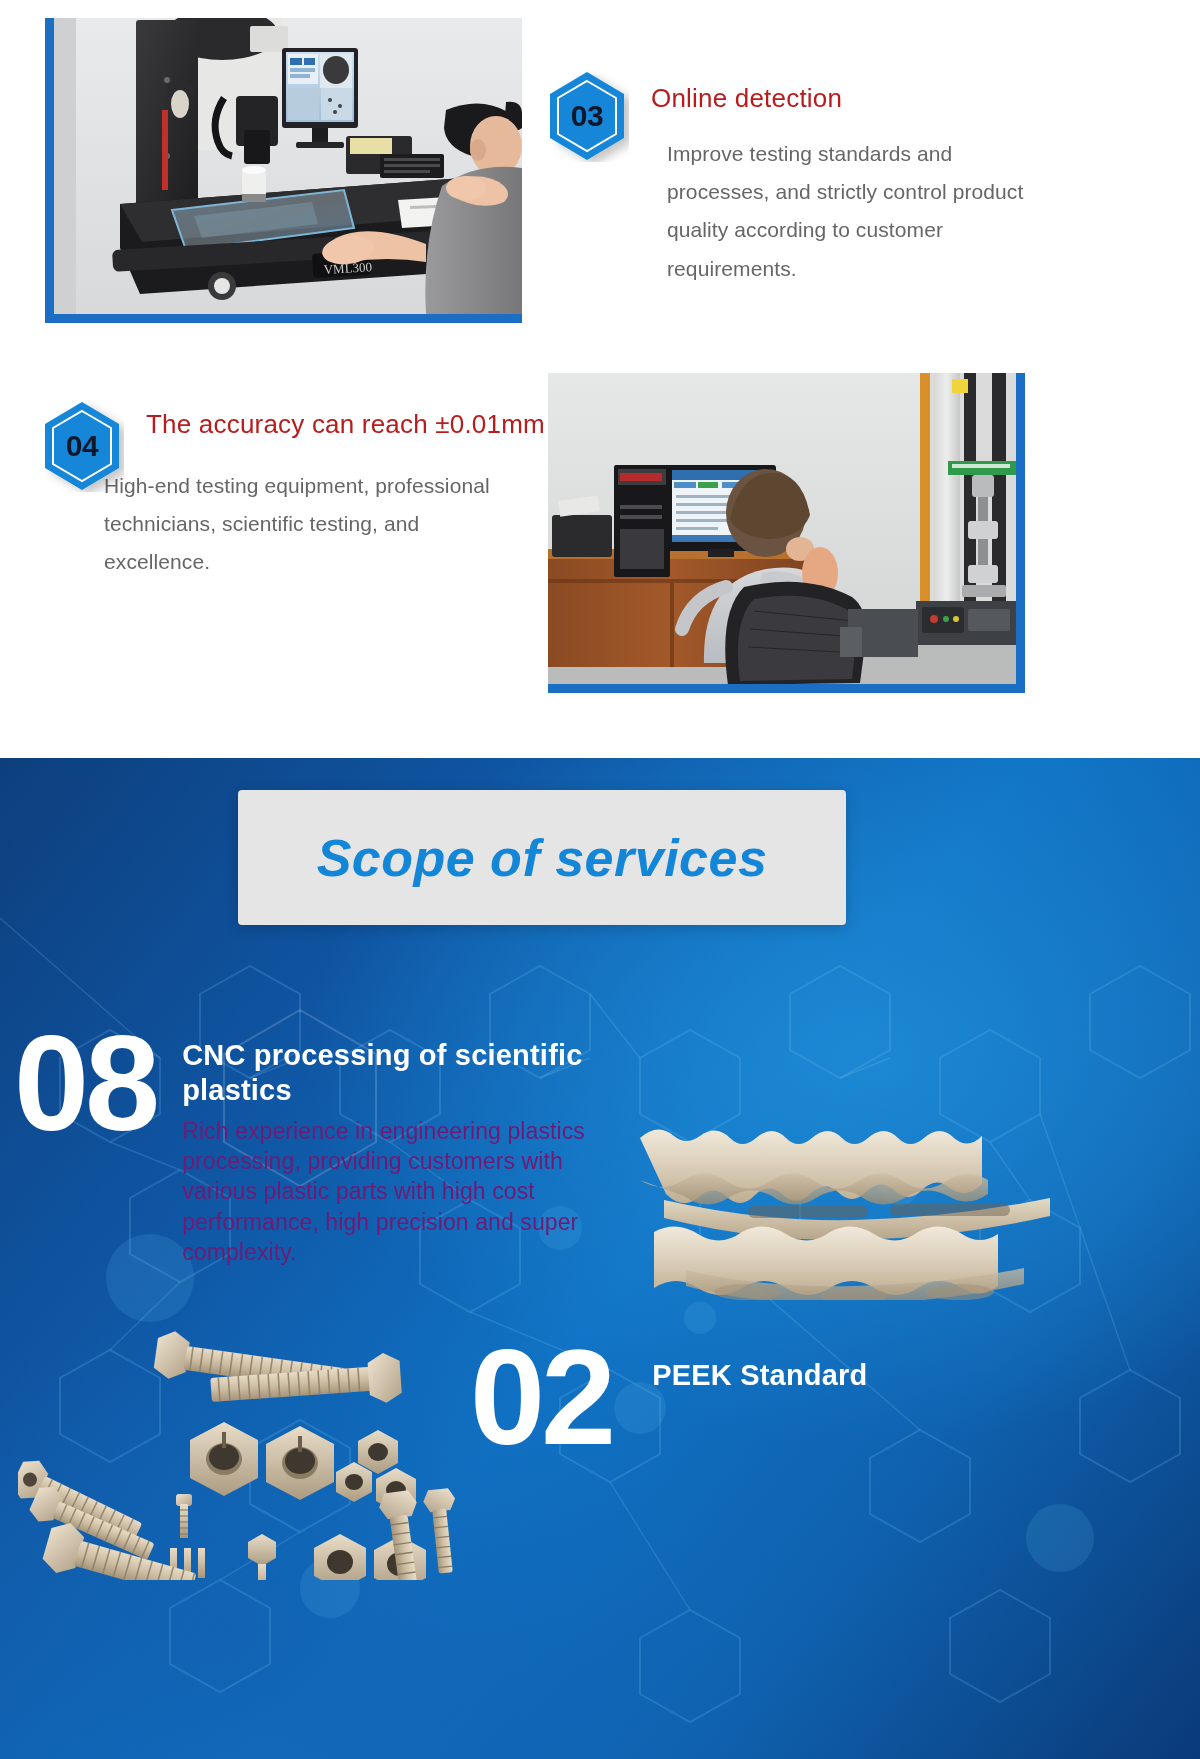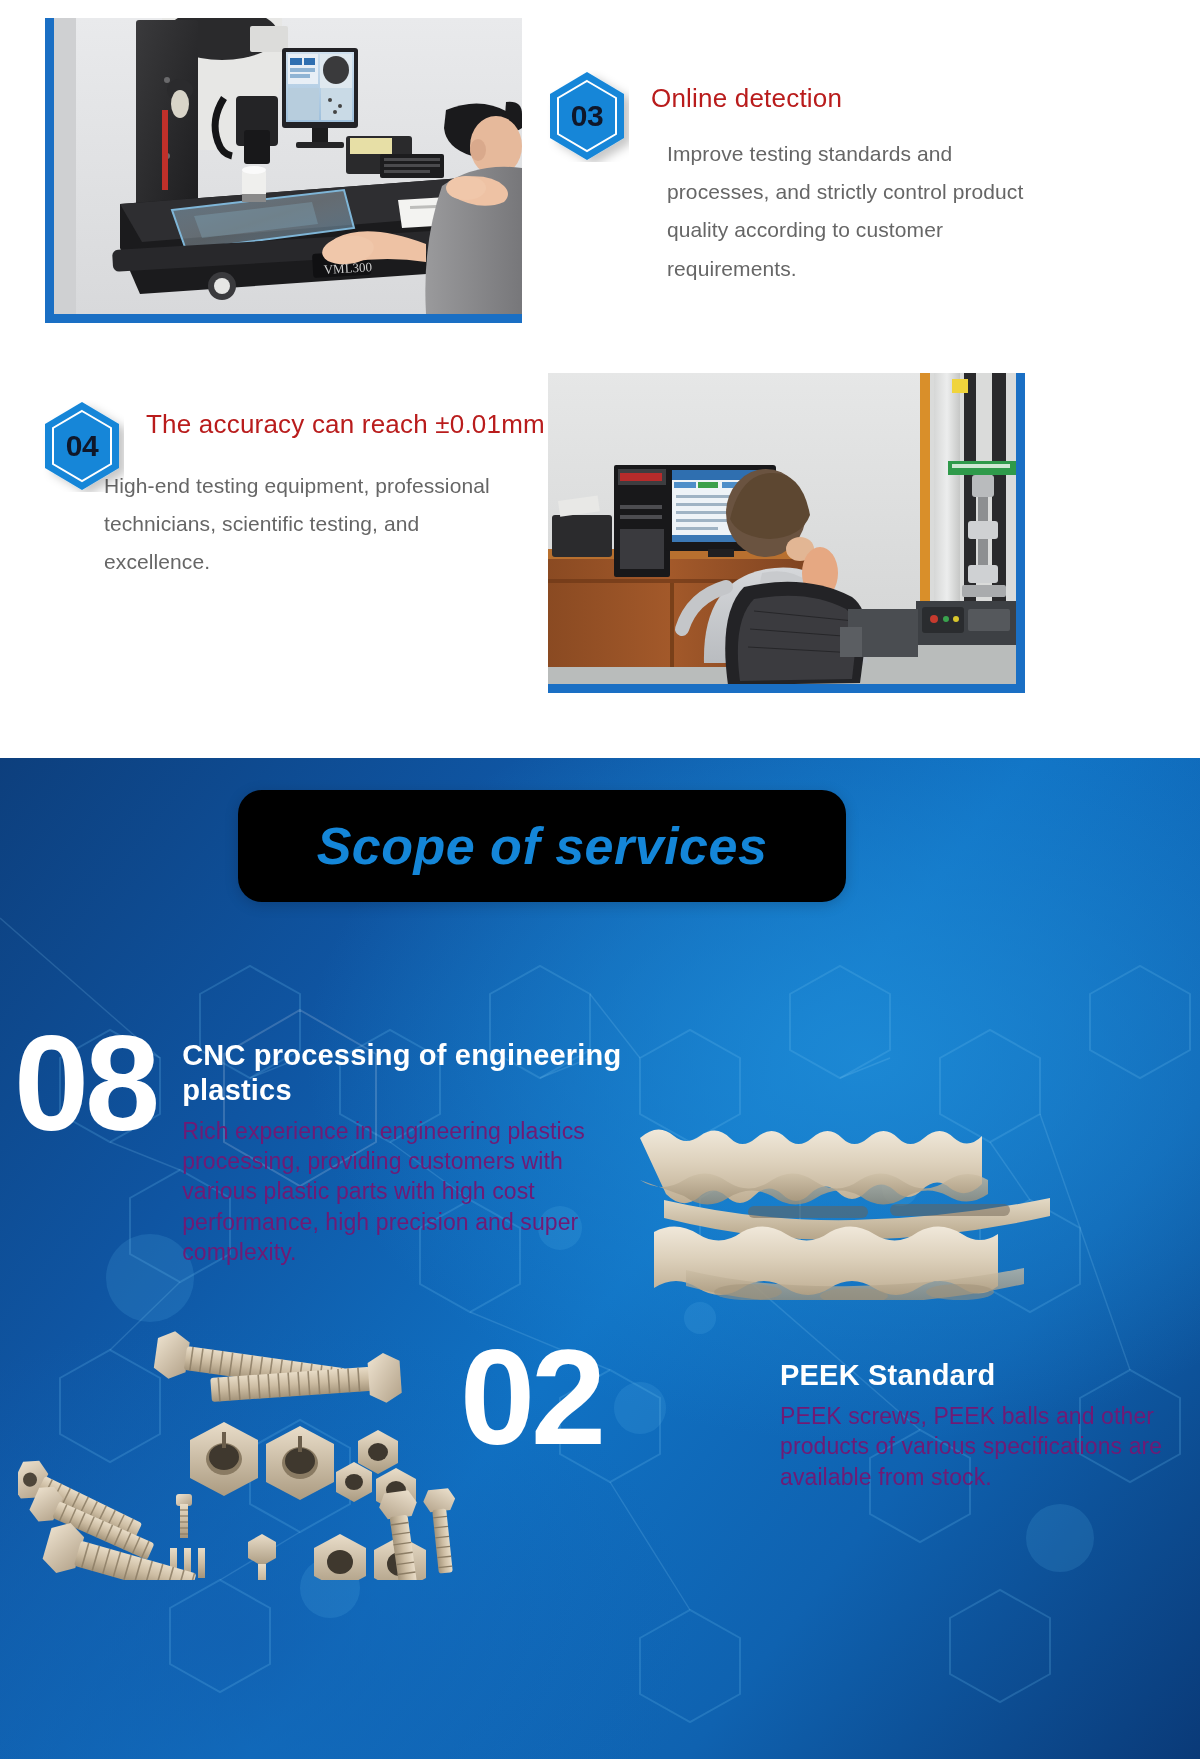--- a/index.html
+++ b/index.html
@@ -76,22 +76,22 @@
     background:
       radial-gradient(ellipse 900px 620px at 72% 30%, rgba(30,140,215,.85) 0%, rgba(20,105,185,0) 62%),
       radial-gradient(ellipse 700px 500px at 20% 88%, rgba(18,95,175,.75) 0%, rgba(12,60,130,0) 65%),
       linear-gradient(128deg, #0d3f7d 0%, #0f55a2 26%, #1072c4 52%, #0f62b0 74%, #0a3a78 100%);
     overflow:hidden;
   }
   .hexlayer { position:absolute; inset:0; pointer-events:none; }
 
   
   .scope-card {
-    position:absolute; left:238px; top:790px; width:608px; height:112px;
-    background:#000000; border-radius:24px;
+    position:absolute; left:238px; top:790px; width:608px; height:135px;
+    background:#e5e5e5; border-radius:4px;
     display:flex; align-items:center; justify-content:center;
     box-shadow:0 3px 14px rgba(0,0,0,.18);
     z-index:5;
   }
   .scope-card span {
     font-style:italic; font-weight:bold; font-size:52px; color:#1486d8;
     letter-spacing:.5px; font-family:"Liberation Sans", sans-serif;
   }
 
   
@@ -106,21 +106,21 @@
     letter-spacing:.2px; line-height:1.2;
   }
   .scope-texts p {
     font-size:23px; color:#701a75; line-height:1.32; margin:0;
     letter-spacing:.1px;
   }
 
   #scope-01 { left:14px; top:1022px; width:640px; }
   #scope-01 .scope-texts { margin-left:26px; width:440px; padding-top:16px; }
 
-  #scope-02 { left:460px; top:1336px; width:730px;justify-content:space-between; }
+  #scope-02 { left:470px; top:1336px; width:730px; }
   #scope-02 .scope-texts { margin-left:40px; width:410px; padding-top:22px; }
 
   
   .product { position:absolute; z-index:3; }
   #product-plastic { left:628px; top:1060px; width:455px; height:240px; }
   #product-screws  { left:18px;  top:1290px; width:450px; height:290px; }
 </style>
 </head>
 <body>
 
@@ -480,21 +480,21 @@
       <ellipse cx="120" cy="232" rx="34" ry="8"></ellipse>
       <ellipse cx="226" cy="236" rx="34" ry="8"></ellipse>
       <ellipse cx="332" cy="232" rx="34" ry="8"></ellipse>
     </g>
   </svg>
 </div>
 
 <div class="scope-block" id="scope-01">
   <div class="bignum">08</div>
   <div class="scope-texts">
-    <h4>CNC processing of engineering plastics</h4>
+    <h4>CNC processing of scientific plastics</h4>
     <p>Rich experience in engineering plastics processing, providing customers with various plastic parts with high cost performance, high precision and super complexity.</p>
   </div>
 </div>
 
 <div class="product" id="product-screws">
   <svg width="450" height="290" viewBox="0 0 450 290">
     <defs>
       <linearGradient id="bolt" x1="0" y1="0" x2="0" y2="1">
         <stop offset="0" stop-color="#e8dcc7"></stop>
           <stop offset=".5" stop-color="#cdbda3"></stop>
@@ -687,15 +687,14 @@
         <line x1="150" y1="6" x2="150" y2="32"></line>
       </g>
     </g>
   </svg>
 </div>
 
 <div class="scope-block" id="scope-02">
   <div class="bignum">02</div>
   <div class="scope-texts">
     <h4>PEEK Standard</h4>
-    <p>PEEK screws, PEEK balls and other products of various specifications are available from stock.</p>
   </div>
 </div>
 
 </body></html>

